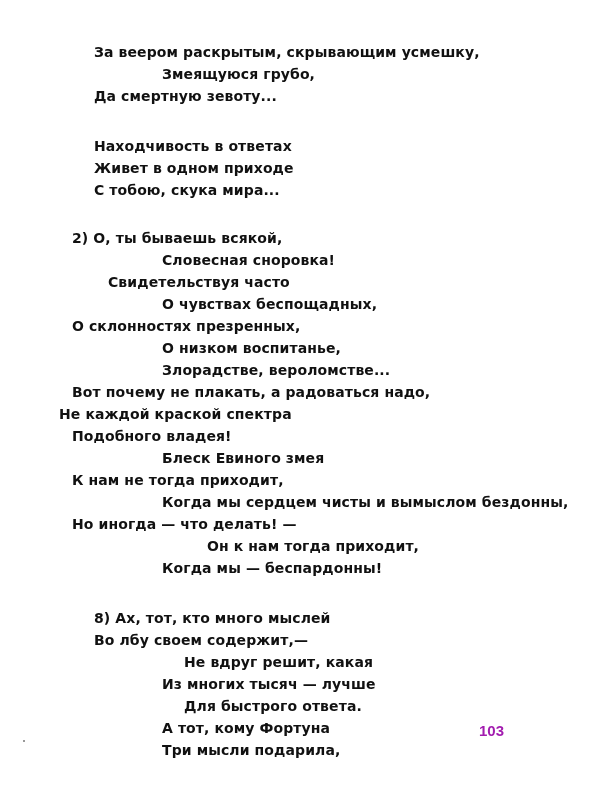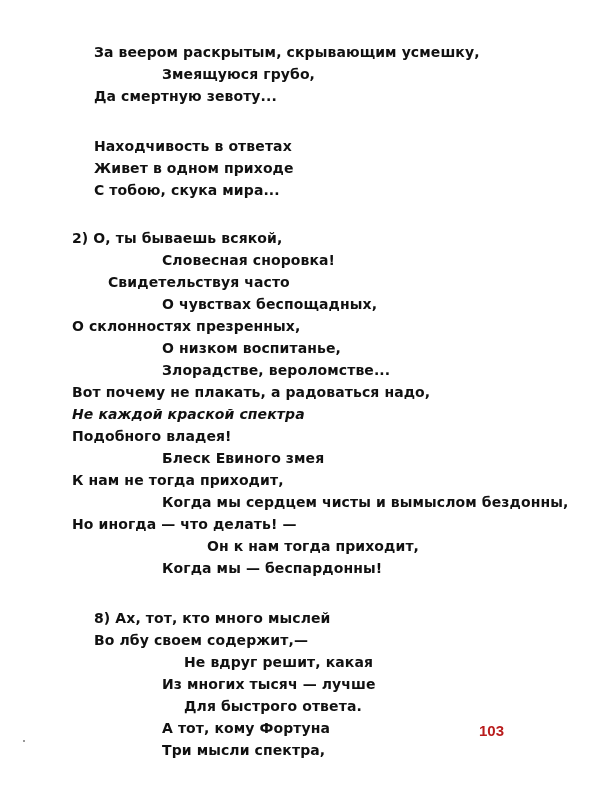--- a/index.html
+++ b/index.html
@@ -23,21 +23,21 @@
       line-height: 16px;
       letter-spacing: 0.1px;
     }
     .page-number {
       position: absolute;
       left: 479px;
       top: 722px;
       font-family: "Liberation Sans", sans-serif;
       font-weight: bold;
       font-size: 15px;
-      color: #b91c1c;
+      color: #a21caf;
     }
     .speck {
       position: absolute;
       left: 23px;
       top: 740px;
       width: 2px;
       height: 2px;
       background: #777;
       border-radius: 1px;
     }
@@ -54,31 +54,31 @@
       <div class="line" style="left: 94px; top: 160px;">Живет в одном приходе</div>
       <div class="line" style="left: 94px; top: 182px;">С тобою, скука мира...</div>
       <div class="line" style="left: 72px; top: 230px;">2) О, ты бываешь всякой,</div>
       <div class="line" style="left: 162px; top: 252px;">Словесная сноровка!</div>
       <div class="line" style="left: 72px; top: 274px; margin-left: 36px;">Свидетельствуя часто</div>
       <div class="line" style="left: 162px; top: 296px;">О чувствах беспощадных,</div>
       <div class="line" style="left: 72px; top: 318px;">О склонностях презренных,</div>
       <div class="line" style="left: 162px; top: 340px;">О низком воспитанье,</div>
       <div class="line" style="left: 162px; top: 362px;">Злорадстве, вероломстве...</div>
       <div class="line" style="left: 72px; top: 384px;">Вот почему не плакать, а радоваться надо,</div>
-      <div class="line" style="left: 72px; top: 406px; font-style: italic;">Не каждой краской спектра</div>
+      <div class="line" style="left: 59px; top: 406px;">Не каждой краской спектра</div>
       <div class="line" style="left: 72px; top: 428px;">Подобного владея!</div>
       <div class="line" style="left: 162px; top: 450px;">Блеск Евиного змея</div>
       <div class="line" style="left: 72px; top: 472px;">К нам не тогда приходит,</div>
       <div class="line" style="left: 162px; top: 494px;">Когда мы сердцем чисты и вымыслом бездонны,</div>
       <div class="line" style="left: 72px; top: 516px;">Но иногда — что делать! —</div>
       <div class="line" style="left: 207px; top: 538px;">Он к нам тогда приходит,</div>
       <div class="line" style="left: 162px; top: 560px;">Когда мы — беспардонны!</div>
       <div class="line" style="left: 94px; top: 610px;">8) Ах, тот, кто много мыслей</div>
       <div class="line" style="left: 94px; top: 632px;">Во лбу своем содержит,—</div>
       <div class="line" style="left: 184px; top: 654px;">Не вдруг решит, какая</div>
       <div class="line" style="left: 162px; top: 676px;">Из многих тысяч — лучше</div>
       <div class="line" style="left: 184px; top: 698px;">Для быстрого ответа.</div>
       <div class="line" style="left: 162px; top: 720px;">А тот, кому Фортуна</div>
-      <div class="line" style="left: 162px; top: 742px;">Три мысли спектра,</div>
+      <div class="line" style="left: 162px; top: 742px;">Три мысли подарила,</div>
     </div>
   <div class="page-number">103</div>
   <div class="speck"></div>
 </div>
 
 </body></html>

